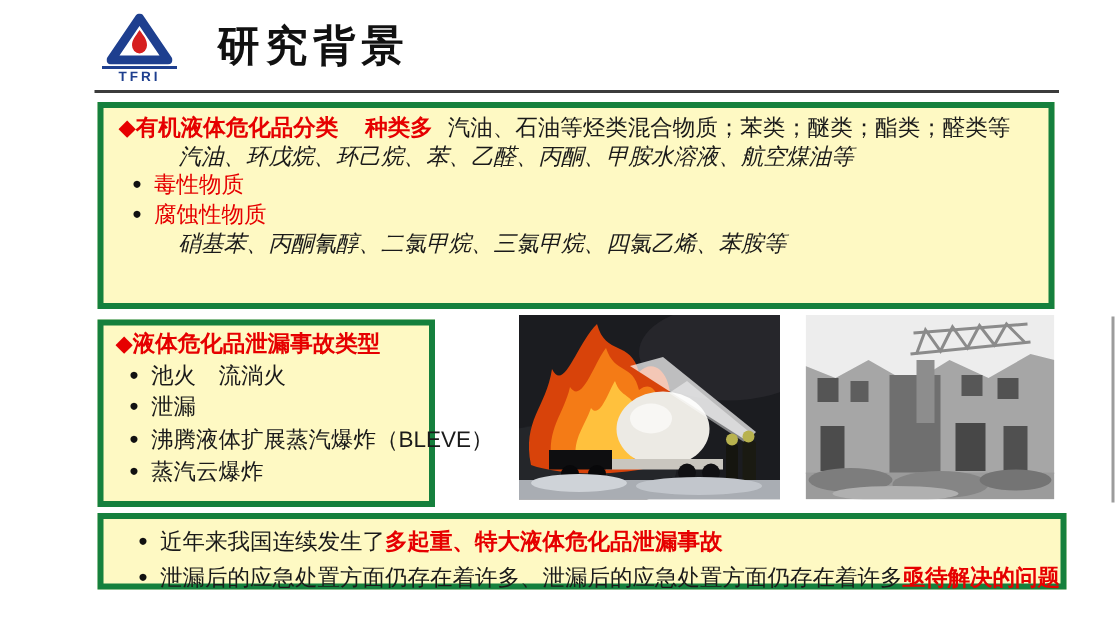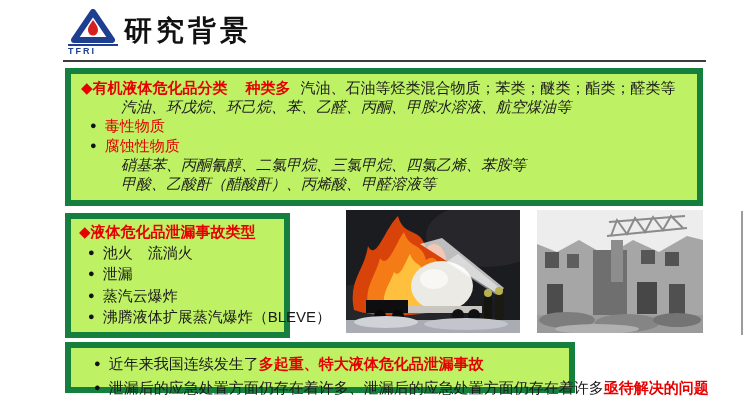--- a/index.html
+++ b/index.html
@@ -1,30 +1,30 @@
 <!DOCTYPE html>
 <html><head>
 <meta charset="utf-8">
 <style>
   html,body{margin:0;padding:0;background:#fff;}
   .slide{
     position:relative;width:744px;height:419px;background:#ffffff;overflow:hidden;
     font-family:"Liberation Sans","DejaVu Sans",sans-serif;color:#1a1a1a;
   }
   
-  .logo{position:absolute;left:68px;top:9px;width:50px;height:48px;}
+  .logo{position:absolute;left:68px;top:9px;width:50px;height:48px;text-align:center;}
   .logo svg{display:block;margin:0 auto;}
   .logo-text{font-size:9px;font-weight:bold;color:#1e3f8f;letter-spacing:2px;line-height:9px;border-top:2px solid #1e3f8f;padding-top:1px;margin-top:1px;}
-  .page-title{position:absolute;left:124px;top:12px;margin:0;font-size:28px;font-weight:bold;color:#111;letter-spacing:4px;}
+  .page-title{position:absolute;left:145px;top:12px;margin:0;font-size:28px;font-weight:bold;color:#111;letter-spacing:4px;}
   .header-rule{position:absolute;left:63px;top:60px;width:643px;height:2px;background:#3c3c3c;}
   
-  .box{position:absolute;border:6px solid #15803d;background:#bef264;box-sizing:border-box;}
+  .box{position:absolute;border:4px solid #15803d;background:#fef9c3;box-sizing:border-box;}
   .box1{left:65px;top:68px;width:638px;height:138px;padding:4px 8px 0 10px;font-size:15px;line-height:19.2px;}
   .box2{left:65px;top:213px;width:225px;height:125px;padding:3px 6px 0 8px;font-size:15px;line-height:20.2px;}
-  .box3{left:65px;top:342px;width:510px;height:51px;padding:4px 8px 0 14px;font-size:15px;line-height:22.5px;}
+  .box3{left:65px;top:342px;width:646px;height:51px;padding:4px 8px 0 14px;font-size:15px;line-height:22.5px;}
   p.line{margin:0;white-space:nowrap;}
   .red{color:#e60000;}
   .bold{font-weight:bold;}
   .dot{display:inline-block;font-size:11px;vertical-align:2px;margin:0 8px 0 9px;color:#111;}
   .indent{padding-left:40px;font-style:italic;}
   .h-emph{margin-left:18px;}
   .h-detail{margin-left:10px;font-weight:normal;color:#1a1a1a;}
   
   .photo{position:absolute;overflow:hidden;}
   .photo1{left:346px;top:210px;width:174px;height:123px;}
@@ -52,31 +52,30 @@
       <span class="red bold">◆</span><span class="red bold">有机液体危化品分类</span><span class="red bold h-emph">种类多</span><span class="h-detail">汽油、石油等烃类混合物质；苯类；醚类；酯类；醛类等</span>
     </p>
     <p class="line indent">汽油、环戊烷、环己烷、苯、乙醛、丙酮、甲胺水溶液、航空煤油等</p>
     <p class="line">
       <span class="dot">●</span><span class="red">毒性物质</span>
     </p>
     <p class="line">
       <span class="dot">●</span><span class="red">腐蚀性物质</span>
     </p>
     <p class="line indent">硝基苯、丙酮氰醇、二氯甲烷、三氯甲烷、四氯乙烯、苯胺等</p>
-    <p class="line indent">甲酸、乙酸酐（醋酸酐）、丙烯酸、甲醛溶液等</p>
   </div>
 
   <div class="box box2">
     <p class="line">
       <span class="red bold">◆</span><span class="red bold">液体危化品泄漏事故类型</span>
     </p>
     <p class="line"><span class="dot">●</span><span>池火　流淌火</span></p>
     <p class="line"><span class="dot">●</span><span>泄漏</span></p>
+    <p class="line"><span class="dot">●</span><span>沸腾液体扩展蒸汽爆炸（BLEVE）</span></p>
     <p class="line"><span class="dot">●</span><span>蒸汽云爆炸</span></p>
-    <p class="line"><span class="dot">●</span><span>沸腾液体扩展蒸汽爆炸（BLEVE）</span></p>
   </div>
 
   <div class="photo photo1">
     <svg viewBox="0 0 174 123" preserveAspectRatio="none">
       <rect width="174" height="123" fill="#1b1c20"></rect>
       <ellipse cx="140" cy="25" rx="60" ry="32" fill="#26262b"></ellipse>
       <ellipse cx="30" cy="103" rx="75" ry="30" fill="#24262a"></ellipse>
       <path d="M8,100 C2,70 18,62 22,36 C30,52 38,20 52,6 C58,28 74,16 80,38 C92,26 104,44 100,62 C114,58 116,82 104,96 C80,108 30,108 8,100 Z" fill="#d8430a"></path>
       <path d="M22,98 C18,76 30,66 34,48 C42,60 50,32 58,22 C64,40 76,32 80,50 C90,42 96,56 92,70 C102,68 102,84 94,94 C70,102 38,102 22,98 Z" fill="#f47b16"></path>
       <path d="M38,96 C36,82 44,74 48,62 C54,70 60,50 64,44 C68,56 76,52 78,64 C84,60 88,70 84,80 C90,80 88,90 82,94 C66,100 48,100 38,96 Z" fill="#ffc13d"></path>

